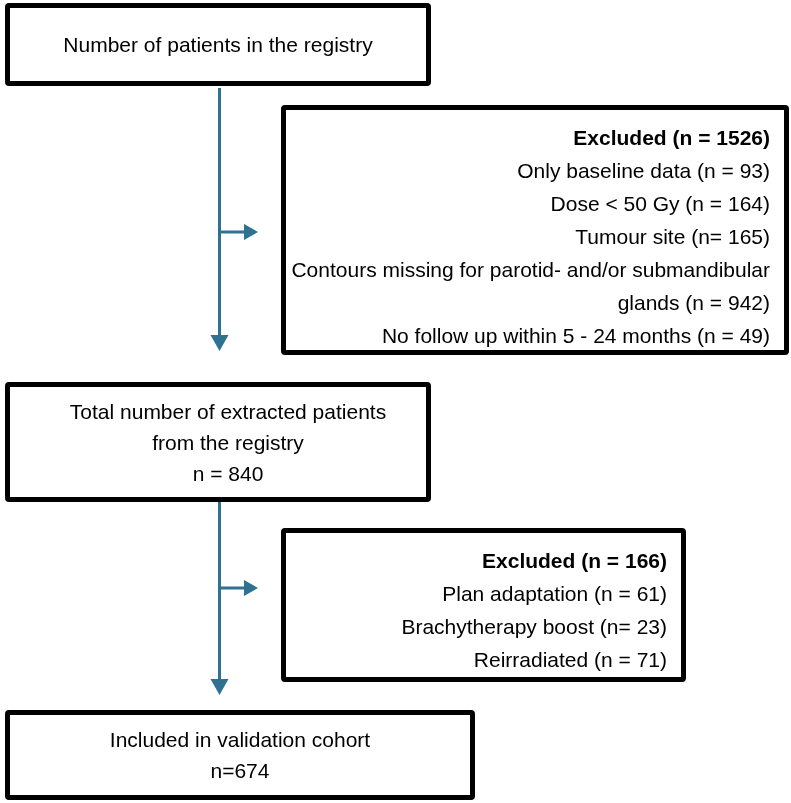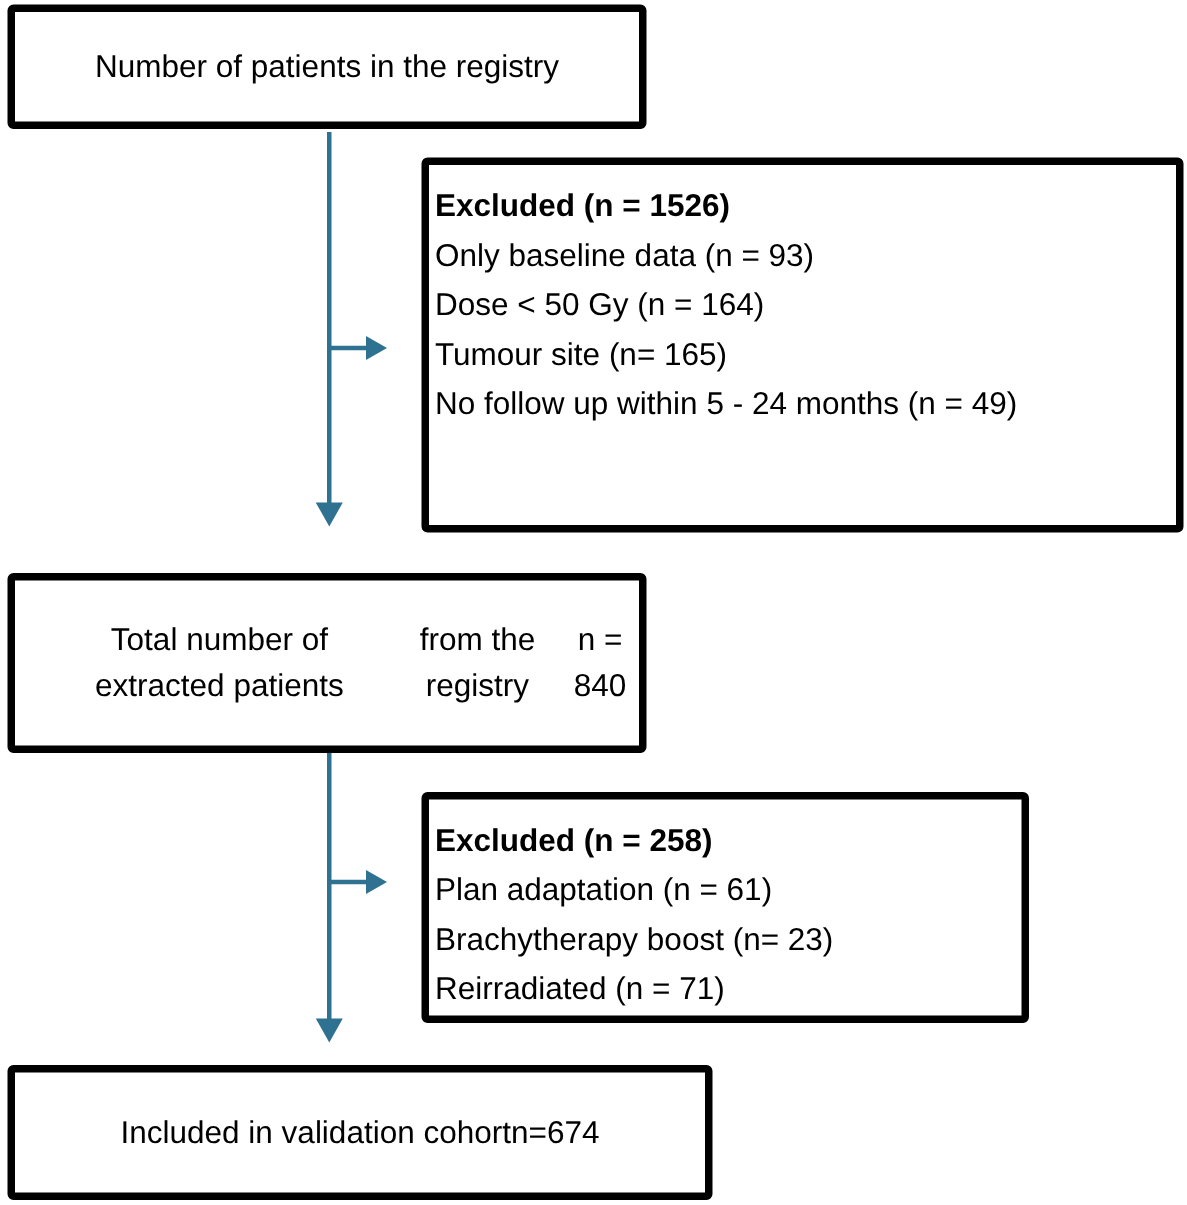--- a/index.html
+++ b/index.html
@@ -12,28 +12,28 @@
     overflow:hidden;
   }
   .box{
     position:absolute;
     background:#ffffff;
     border:5px solid var(--color-border,#000000);
     border-radius:4px;
     box-sizing:border-box;
   }
   .box.centered{
-    display:flex;flex-direction:row;justify-content:center;align-items:center;
+    display:flex;flex-direction:column;justify-content:center;align-items:center;
     text-align:center;
     font-size:21px;line-height:31px;
   }
   .box.list{
     font-size:21px;line-height:33px;
     padding:11px 14px 0 4px;
-    text-align:left;
+    text-align:right;
   }
   .list-title{font-weight:bold;}
   .arrows{position:absolute;left:0;top:0;width:791px;height:803px;pointer-events:none;}
   .arrow-shaft{stroke:var(--color-arrow,#2E7191);stroke-width:3;fill:none;}
   .arrow-head{fill:var(--color-arrow,#2E7191);stroke:none;}
 
   
   #box-registry {left:5px;  top:3px;   width:426px;height:83px;}
   #box-excluded1{left:281px;top:105px; width:508px;height:250px;}
   #box-extracted{left:5px;  top:382px; width:426px;height:120px;padding-left:20px;}
@@ -66,31 +66,32 @@
 
   <div id="box-registry" class="box centered">
     <div>Number of patients in the registry</div>
   </div>
 
   <div id="box-excluded1" class="box list">
     <div class="list-title">Excluded (n = 1526)</div>
     <div>Only baseline data (n = 93)</div>
     <div>Dose &lt; 50 Gy (n = 164)</div>
     <div>Tumour site (n= 165)</div>
+    <div>Contours missing for parotid- and/or submandibular glands (n = 942)</div>
     <div>No follow up within 5 - 24 months (n = 49)</div>
   </div>
 
   <div id="box-extracted" class="box centered">
     <div>Total number of extracted patients</div>
     <div>from the registry</div>
     <div>n = 840</div>
   </div>
 
   <div id="box-excluded2" class="box list">
-    <div class="list-title">Excluded (n = 258)</div>
+    <div class="list-title">Excluded (n = 166)</div>
     <div>Plan adaptation (n = 61)</div>
     <div>Brachytherapy boost (n= 23)</div>
     <div>Reirradiated (n = 71)</div>
   </div>
 
   <div id="box-included" class="box centered">
     <div>Included in validation cohort</div>
     <div>n=674</div>
   </div>
 

